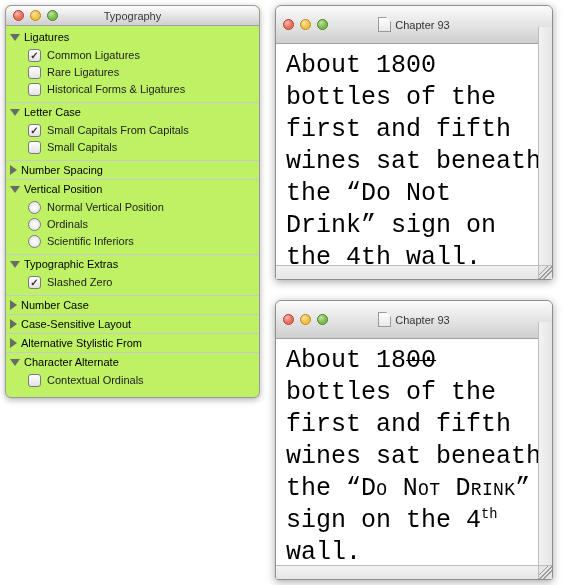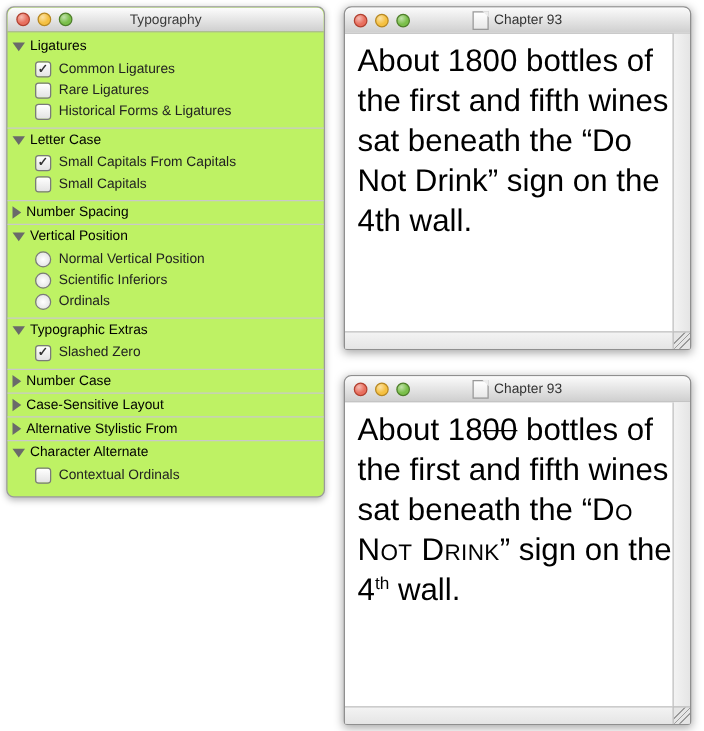--- a/index.html
+++ b/index.html
@@ -114,21 +114,21 @@
   width: 278px;
   background:#fff;
   border:1px solid #8f8f8f;
   border-radius:6px 6px 3px 3px;
   box-shadow: 0 2px 8px rgba(0,0,0,0.35);
 }
 .docwin.top { left: 275px; top: 5px; height: 275px; }
 .docwin.bot { left: 275px; top: 300px; height: 280px; }
 
 .doc-titlebar {
-  height: 21px;
+  height: 38px;
   background: linear-gradient(#fbfbfb,#cfcfcf);
   border-bottom:1px solid #a0a0a0;
   border-radius:6px 6px 0 0;
   display:flex; align-items:center; position:relative;
 }
 .doc-title-wrap{
   position:absolute; left:0; right:0;
   display:flex; align-items:center; justify-content:center;
   gap:4px;
   pointer-events:none;
@@ -141,21 +141,21 @@
 }
 .doc-icon::after{
   content:""; position:absolute; right:-1px; top:-1px;
   border-top:5px solid #ececec;
   border-left:5px solid transparent;
 }
 .doc-title{ font-size:11px; color:#333; }
 
 .doc-body{
   padding: 6px 10px 6px 10px;
-  font-family: Liberation Sans, sans-serif;
+  font-family: Liberation Mono, monospace;
   font-size: 25px;
   line-height: 1.28;
   color:#000;
   height: calc(100% - 21px);
   overflow:hidden;
   position:relative;
 }
 .scroll-r {
   position:absolute; right:0; top:21px; bottom:14px;
   width:14px; background:linear-gradient(90deg,#f3f3f3,#e5e5e5);
@@ -235,25 +235,25 @@
         <div class="tri open"></div>
         <span>Vertical Position</span>
       </div>
       <div class="section-items">
         <div class="row">
           <div class="radio"></div>
           <span>Normal Vertical Position</span>
         </div>
         <div class="row">
           <div class="radio"></div>
+          <span>Ordinals</span>
+        </div>
+        <div class="row">
+          <div class="radio"></div>
           <span>Scientific Inferiors</span>
-        </div>
-        <div class="row">
-          <div class="radio"></div>
-          <span>Ordinals</span>
         </div>
       </div>
       <div class="section-header">
         <div class="tri open"></div>
         <span>Typographic Extras</span>
       </div>
       <div class="section-items">
         <div class="row">
           <div class="chk checked"></div>
           <span>Slashed Zero</span>

